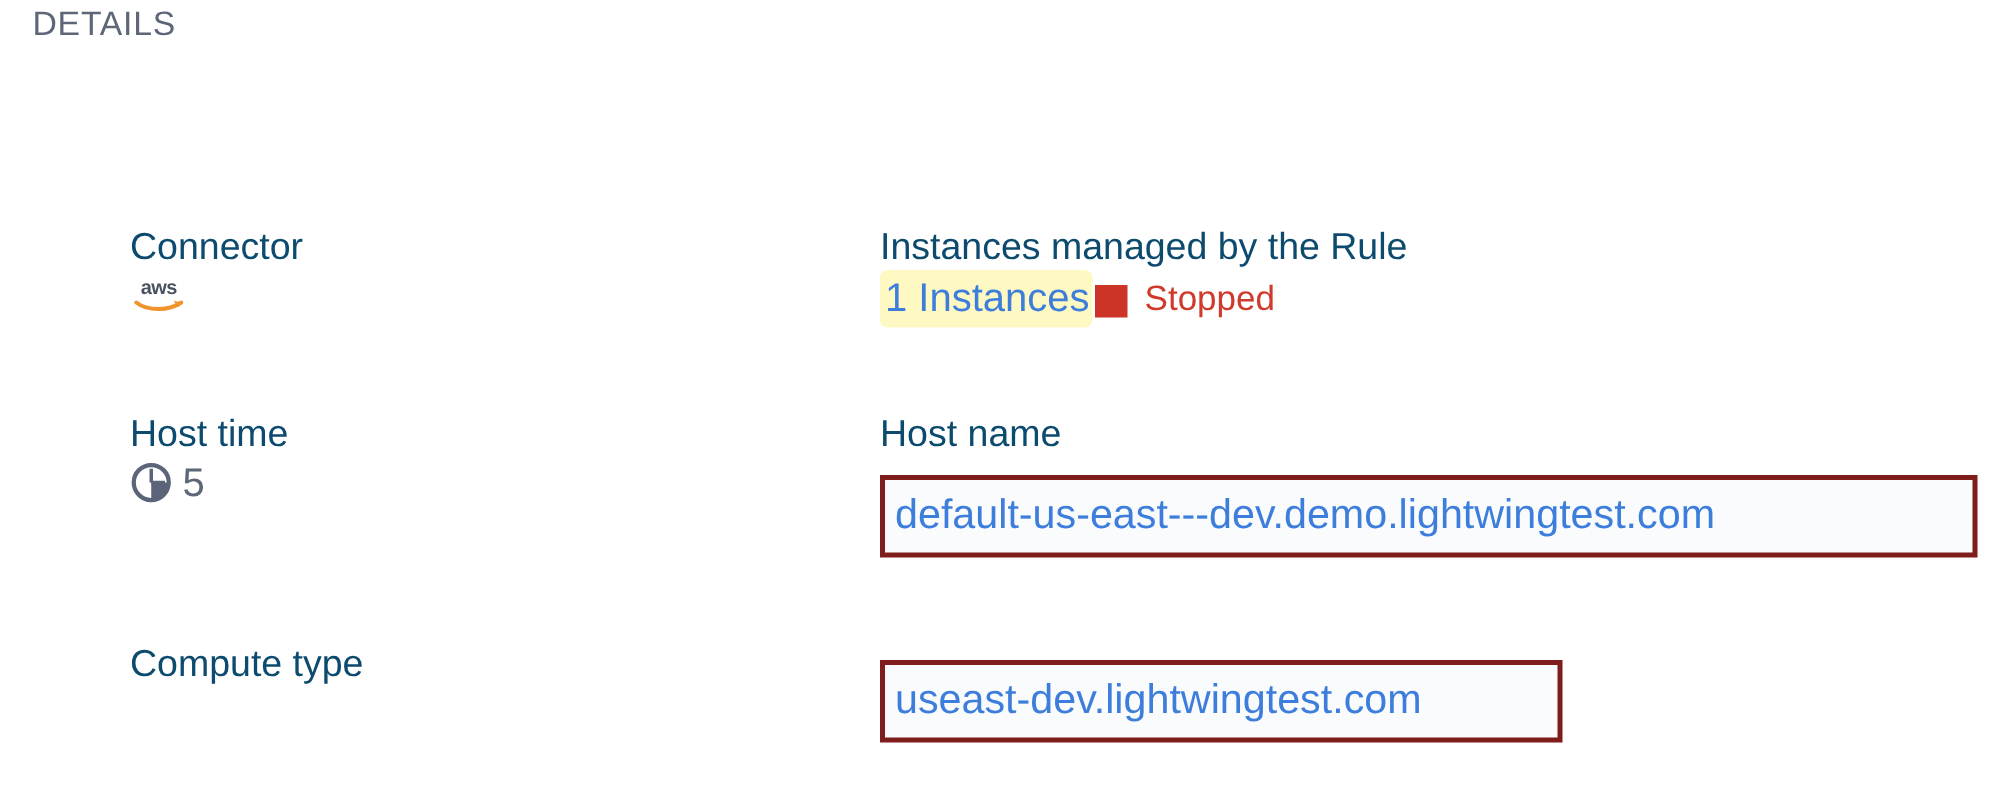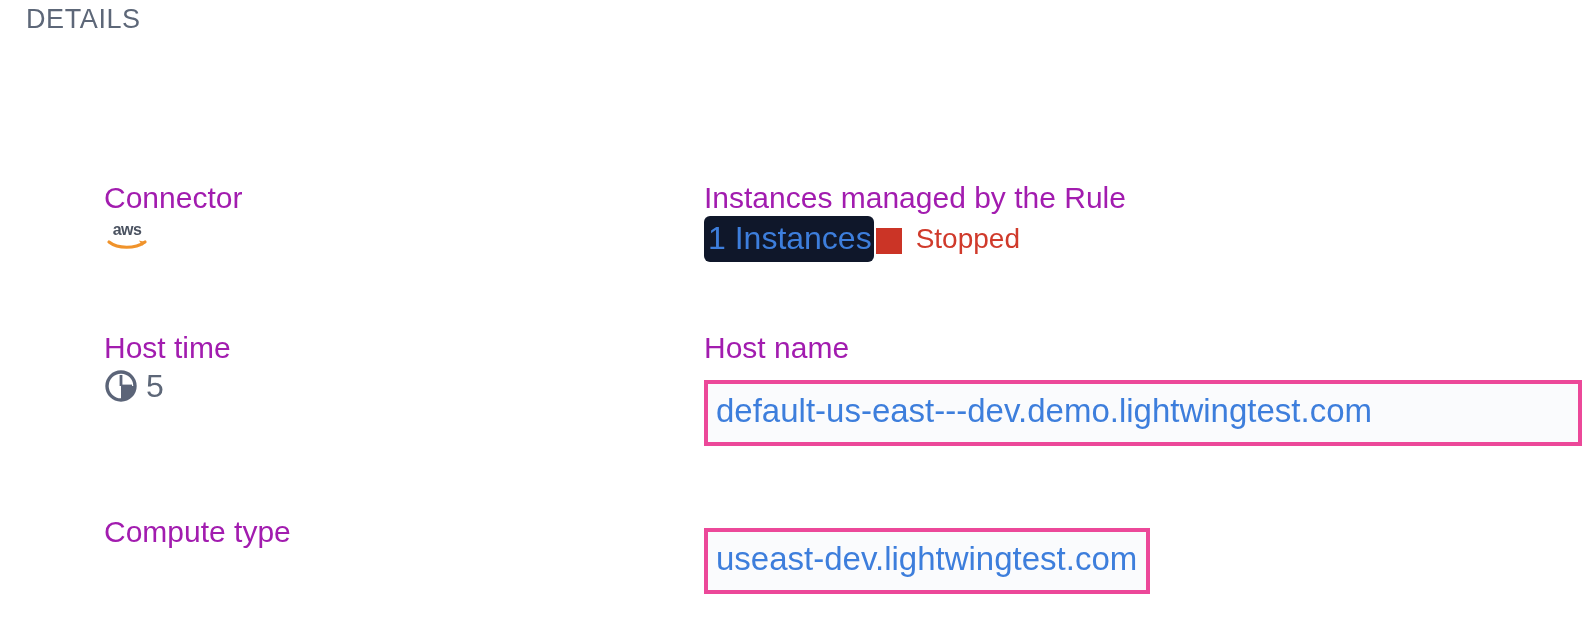--- a/index.html
+++ b/index.html
@@ -41,21 +41,21 @@
     align-items: flex-start;
   }
   .detail-row + .detail-row {
     margin-top: 68px;
   }
   .col-left  { width: 600px; flex: 0 0 600px; }
   .col-right { flex: 1 1 auto; }
 
   .field-label {
     font-size: 30px;
-    color: #a21caf;
+    color: #0c4a6e;
     font-weight: 400;
     line-height: 36px;
     white-space: nowrap;
   }
   .field-value {
     margin-top: 0;
     display: flex;
     align-items: center;
     font-size: 32px;
     color: #5d6778;
@@ -101,49 +101,49 @@
     display: inline-block;
     flex: 0 0 auto;
     margin: 0 14px 0 2px;
     position: relative;
     top: 2px;
   }
 
   
   .instances-link {
     color: #3d7edc;
-    background: #0f172a;
+    background: #fef9c3;
     border-radius: 6px;
     padding: 2px 2px 4px 4px;
     text-decoration: none;
     font-size: 32px;
     line-height: 40px;
     display: inline-block;
   }
   .status-text {
     color: #d03a2b;
     font-size: 28px;
     line-height: 40px;
   }
 
   
   .boxed-link {
     display: inline-block;
-    border: 4px solid #ec4899;
+    border: 4px solid #7f1d1d;
     background: #fafbfd;
     color: #3d7edc;
     font-size: 33px;
     line-height: 42px;
     text-decoration: none;
     padding: 6px 8px 10px 8px;
     box-sizing: border-box;
     white-space: nowrap;
   }
   .boxed-link.hostname { width: 878px; }
-  .boxed-link.domain   { width: 446px; }
+  .boxed-link.domain   { width: 546px; }
 
   .value-row-boxed { margin-top: 14px; }
 </style>
 </head>
 <body>
 
 <div class="section-title">DETAILS</div>
 
 <div class="details-grid">
 

